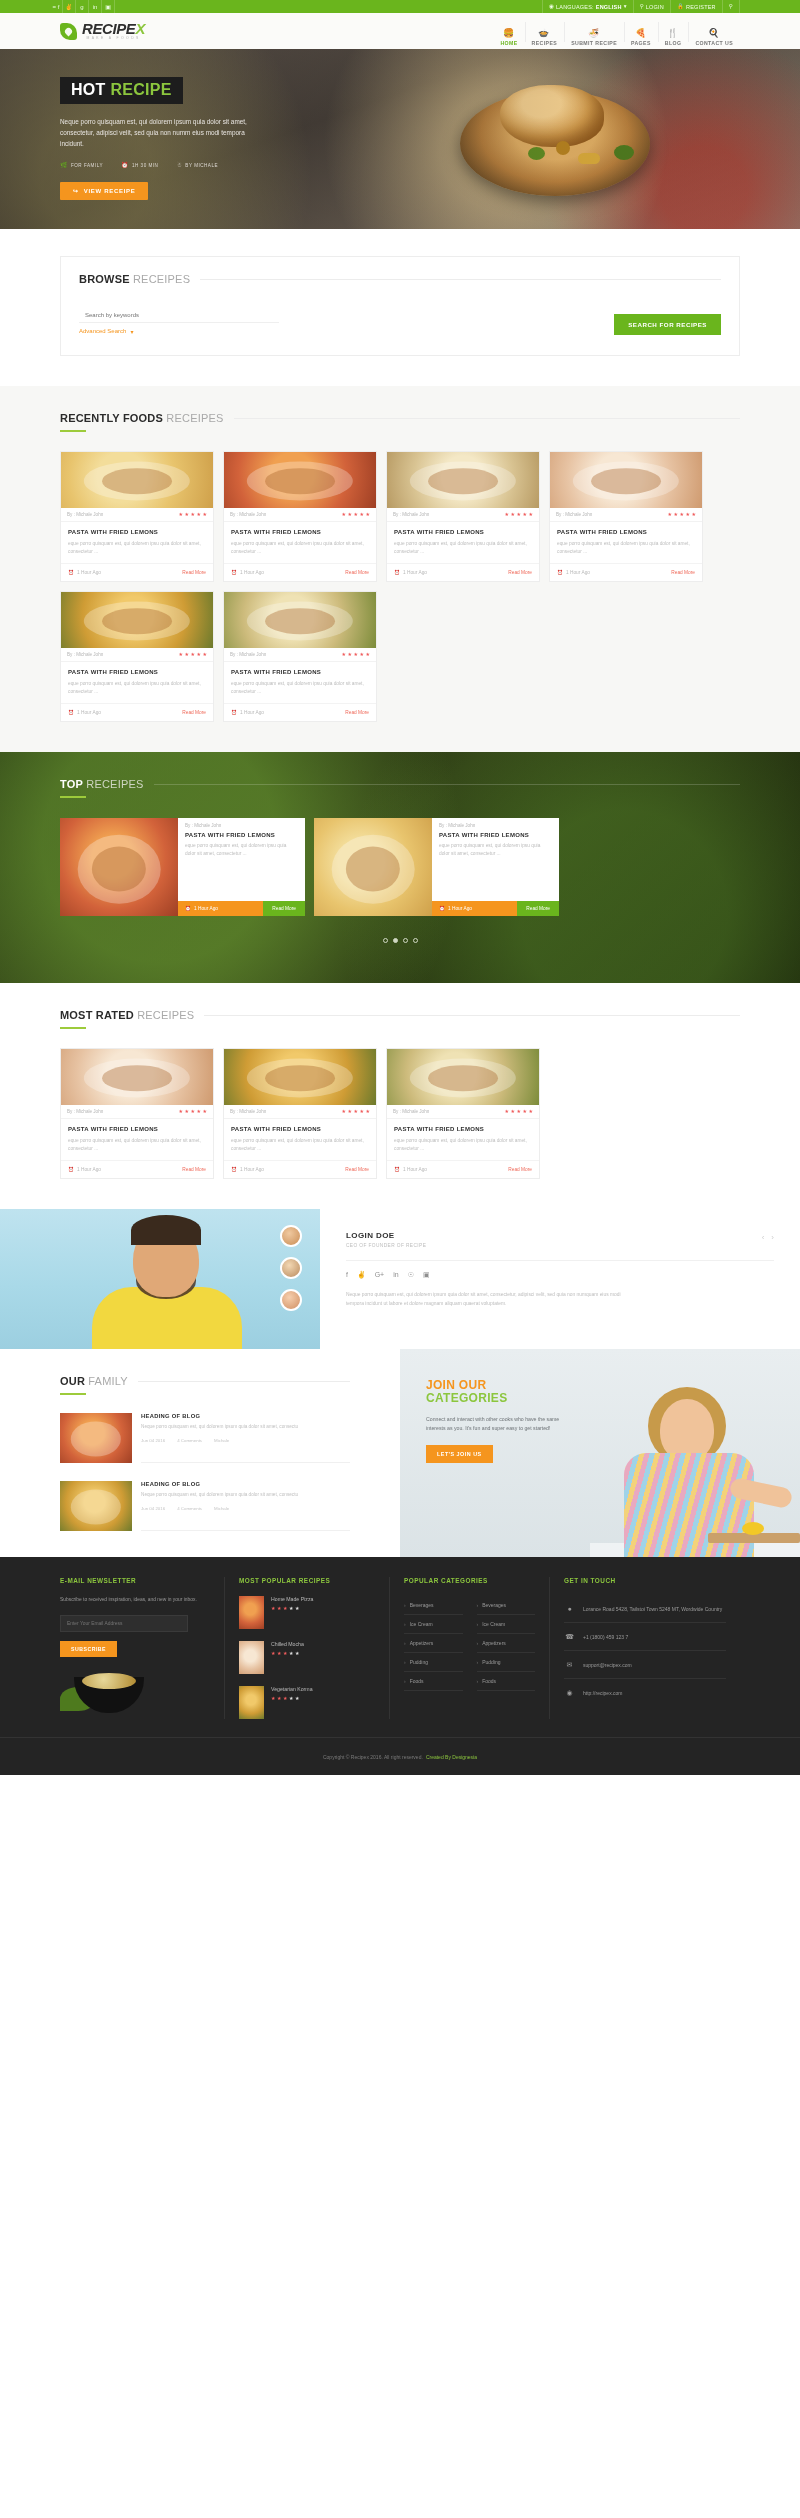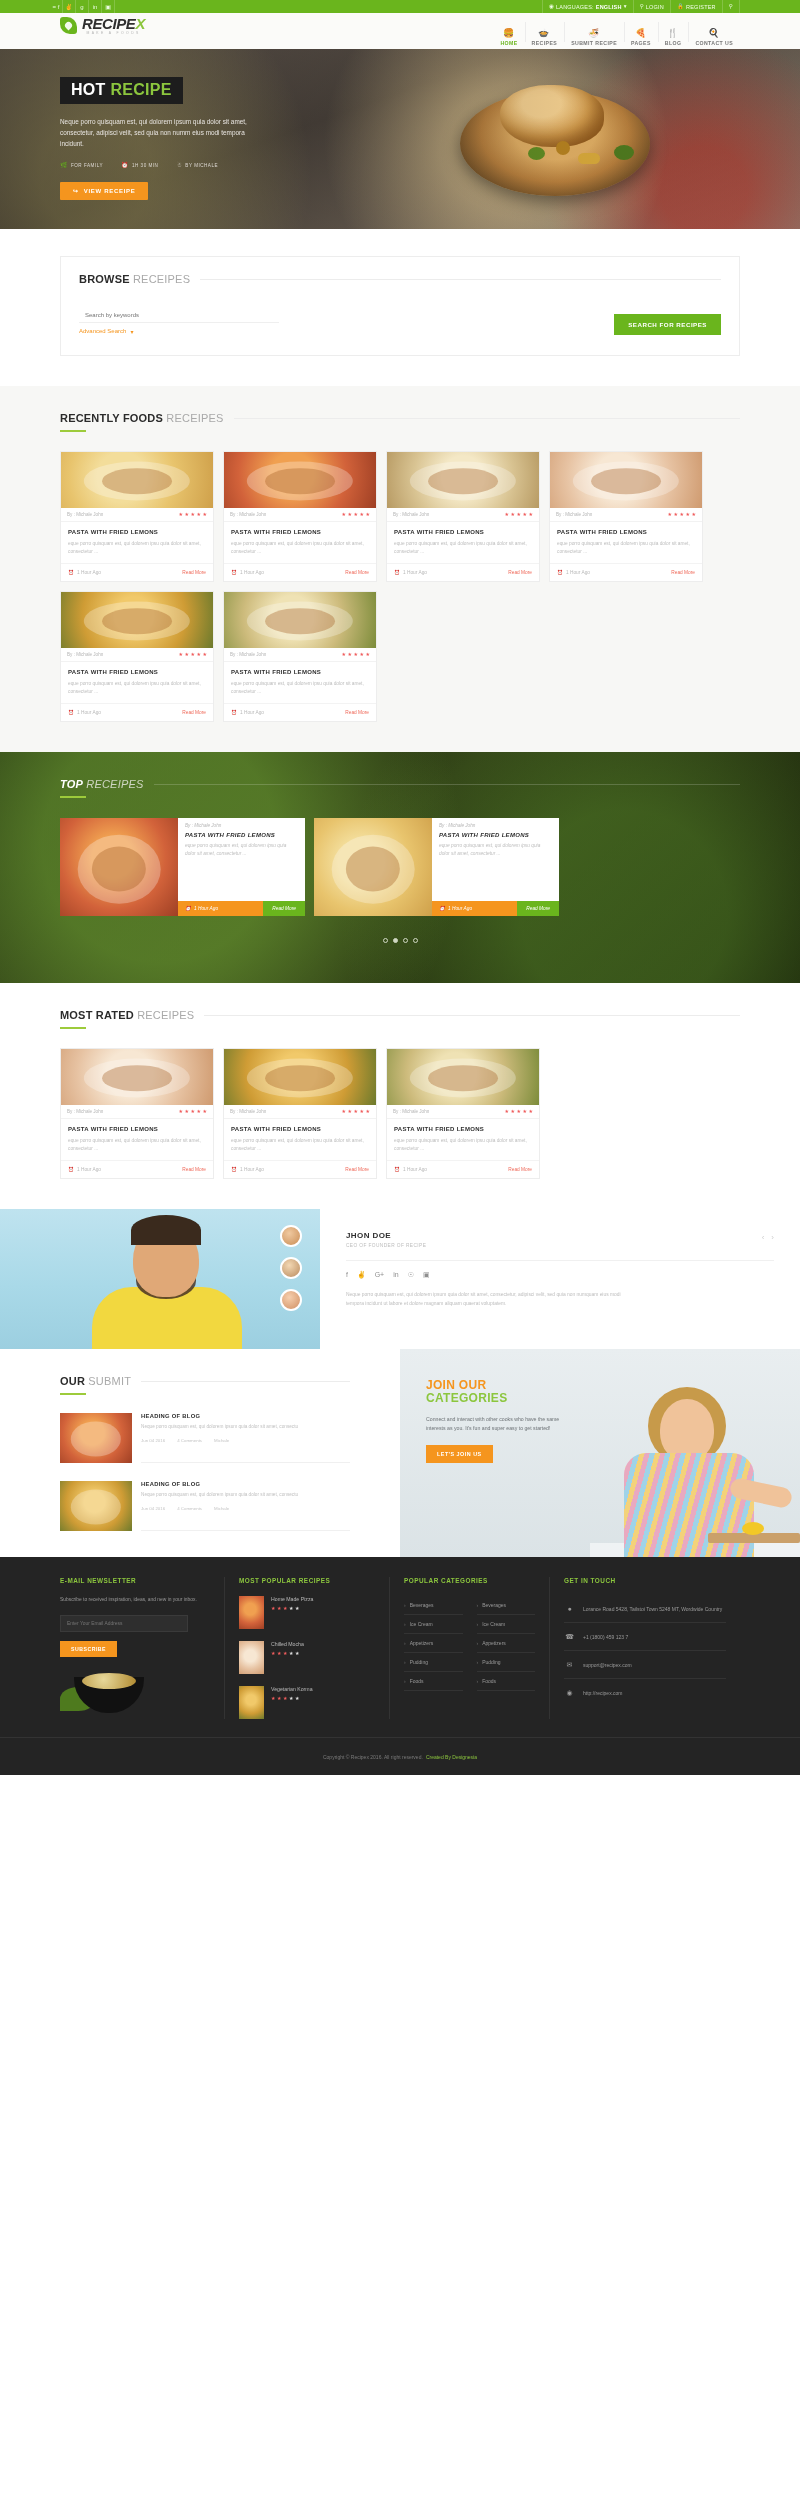--- a/index.html
+++ b/index.html
@@ -28,21 +28,21 @@
     color:#f2ffe8;font-size:5.5px;letter-spacing:.2px;
     border-left:1px solid rgba(255,255,255,.18);
     text-transform:uppercase; white-space:nowrap;
   }
   .tb-right .tb-item:last-child { border-right:1px solid rgba(255,255,255,.18); }
   .tb-lang-val{ color:#fff; font-weight:bold;}
   .ic { display:inline-block; line-height:1; }
 
   
   .header { height:36px; background:#fbfbf9; display:flex; align-items:center; }
-  .header .container { display:flex; align-items:flex-start; justify-content:space-between; }
+  .header .container { display:flex; align-items:center; justify-content:space-between; }
   .logo { display:flex; align-items:center; gap:5px; }
   .logo-mark {
     width:17px;height:17px;background:#6ab51d;
     border-radius:3px 10px 3px 10px;
     display:flex;align-items:center;justify-content:center;
     transform:rotate(0deg);
   }
   .logo-mark i {
     width:7px;height:7px;border-radius:50% 50% 50% 0;background:#fff;
     transform:rotate(-45deg);display:block;opacity:.92;
@@ -176,21 +176,20 @@
   .plate-ring{position:absolute;left:50%;top:52%;width:70%;height:70%;transform:translate(-50%,-50%);border-radius:50%;background:rgba(255,255,255,.28);}
   .plate-food{position:absolute;left:50%;top:52%;width:46%;height:46%;transform:translate(-50%,-50%);border-radius:50%;background:rgba(160,90,30,.35);}
 
   
   .top-sec {
     position:relative; padding:26px 0 40px;
     background:
       radial-gradient(circle at 20% 40%, rgba(120,175,55,.55) 0 18%, rgba(0,0,0,0) 46%),
       radial-gradient(circle at 78% 70%, rgba(95,150,45,.45) 0 16%, rgba(0,0,0,0) 44%),
       linear-gradient(140deg,#1f2a10 0%,#2d3a15 45%,#141a08 100%);
-    font-style: italic;
   }
   .top-sec .sec-title b { color:#fff; }
   .top-sec .sec-title span { color:#cfd6c2; }
   .top-sec .sec-line { background:rgba(255,255,255,.18); }
   .top-grid { display:flex; gap:9px; margin-top:20px; }
   .tcard { width:245px; background:#fff; display:flex; }
   .tcard-img { width:118px; height:98px; flex:none; position:relative; overflow:hidden;}
   .tcard-right { flex:1; display:flex; flex-direction:column; }
   .tcard-by { padding:5px 7px 4px; font-size:4.6px; color:#b5b5b5; display:flex; justify-content:space-between; align-items:center;}
   .tcard-title { padding:0 7px; font-size:6px; font-weight:bold; color:#2f2f2f; letter-spacing:.3px;}
@@ -794,41 +793,41 @@
       <div class="chef-hair"></div>
       <div class="chef-av a1"></div>
       <div class="chef-av a2"></div>
       <div class="chef-av a3"></div>
     </div>
     <div class="chef-right">
       <div class="chef-arrows">
         <i>‹</i>
         <i>›</i>
       </div>
-      <div class="chef-name">JHON DOE</div>
+      <div class="chef-name">LOGIN DOE</div>
       <div class="chef-role">CEO OF FOUNDER OF RECIPE</div>
       <div class="chef-sep"></div>
       <div class="chef-social">
         <span>f</span>
         <span>✌</span>
         <span>G+</span>
         <span>in</span>
         <span>☉</span>
         <span>▣</span>
       </div>
       <div class="chef-quote">Neque porro quisquam est, qui dolorem ipsum quia dolor sit amet, consectetur, adipisci velit, sed quia non numquam eius modi tempora incidunt ut labore et dolore magnam aliquam quaerat voluptatem.</div>
     </div>
   </div>
 
   <div class="blog-sec">
     <div class="blog-left">
       <div class="sec-head" style="width:290px;">
         <div class="sec-title">
           <b>OUR</b>
-          <span>SUBMIT</span>
+          <span>FAMILY</span>
         </div>
         <div class="sec-line"></div>
       </div>
       <div class="sec-underline"></div>
 
       <div class="blog-item">
         <div class="blog-thumb f2">
             <div class="plate-ring"></div>
           </div>
         <div class="blog-info">

